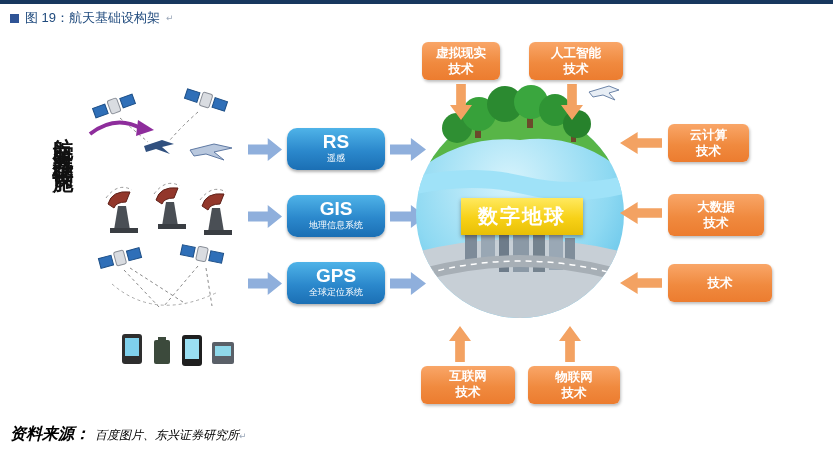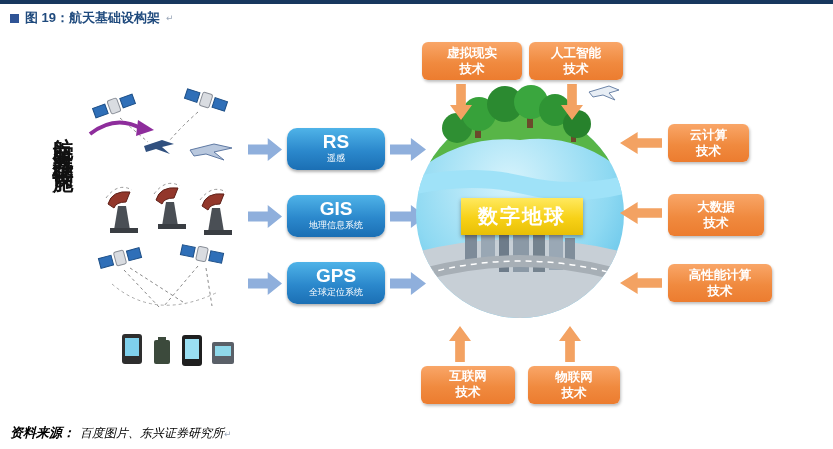--- a/index.html
+++ b/index.html
@@ -3,21 +3,21 @@
 <meta charset="utf-8">
 <style>
   html,body{margin:0;padding:0;background:#fff;}
   .page{
     position:relative;width:833px;height:449px;background:#ffffff;overflow:hidden;
     font-family:"Liberation Sans","DejaVu Sans",sans-serif;
   }
   .top-strip{position:absolute;left:0;top:0;width:833px;height:4px;background:#17375E;}
   .fig-title-row{position:absolute;left:10px;top:9px;display:flex;align-items:center;gap:6px;}
   .title-bullet{width:9px;height:9px;background:#2F5496;display:inline-block;}
-  .fig-title{font-size:13px;font-weight:bold;color:#1F4A7D;}
+  .fig-title{font-size:13px;font-weight:normal;color:#1F4A7D;}
   .return-mark{font-size:9px;color:#9AA7B8;}
 
   .vertical-label{
     position:absolute;left:50px;top:120px;
     writing-mode:vertical-rl;text-orientation:upright;
     font-size:21px;font-weight:bold;color:#111;letter-spacing:5px;line-height:26px;
   }
 
   .clip{position:absolute;}
 
@@ -46,21 +46,21 @@
 
   .tech-box{
     position:absolute;border-radius:6px;
     background:linear-gradient(180deg,#F9A668 0%,#F08A3F 55%,#EC7C2F 100%);
     color:#fff;font-weight:bold;font-size:12.5px;text-align:center;
     display:flex;flex-direction:column;justify-content:center;line-height:16px;
     box-shadow:1px 2px 3px rgba(0,0,0,.25);
   }
 
   .source-row{position:absolute;left:10px;top:424px;display:flex;align-items:baseline;}
-  .source-label{font-weight:bold;font-style:italic;font-size:13px;color:#000;}
+  .source-label{font-weight:bold;font-style:italic;font-size:16px;color:#000;}
   .source-text{font-style:italic;font-size:12px;color:#000;margin-left:5px;}
 
   .watermark{
     position:absolute;right:6px;top:410px;font-size:27px;font-weight:bold;color:#000;
     letter-spacing:1px;text-shadow:0 0 2px #fff;
   }
 </style>
 </head>
 <body>
 
@@ -219,38 +219,37 @@
   <div class="globe-label">数字地球</div>
 
   <div class="arrow orange arrow-down" style="left:450px;top:84px;width:22px;height:36px;"></div>
   <div class="arrow orange arrow-down" style="left:561px;top:84px;width:22px;height:36px;"></div>
   <div class="arrow orange arrow-left" style="left:620px;top:132px;width:42px;height:22px;"></div>
   <div class="arrow orange arrow-left" style="left:620px;top:202px;width:42px;height:22px;"></div>
   <div class="arrow orange arrow-left" style="left:620px;top:272px;width:42px;height:22px;"></div>
   <div class="arrow orange arrow-up" style="left:449px;top:326px;width:22px;height:36px;"></div>
   <div class="arrow orange arrow-up" style="left:559px;top:326px;width:22px;height:36px;"></div>
 
-  <div class="tech-box" style="left:422px;top:42px;width:100px;height:38px;">
+  <div class="tech-box" style="left:422px;top:42px;width:78px;height:38px;">
     <span>虚拟现实</span>
     <span>技术</span>
   </div>
   <div class="tech-box" style="left:529px;top:42px;width:94px;height:38px;">
     <span>人工智能</span>
     <span>技术</span>
   </div>
   <div class="tech-box" style="left:668px;top:124px;width:81px;height:38px;">
     <span>云计算</span>
     <span>技术</span>
   </div>
   <div class="tech-box" style="left:668px;top:194px;width:96px;height:42px;">
     <span>大数据</span>
     <span>技术</span>
   </div>
   <div class="tech-box" style="left:668px;top:264px;width:104px;height:38px;">
-    <span>高性能计算</span>
     <span>技术</span>
   </div>
   <div class="tech-box" style="left:421px;top:366px;width:94px;height:38px;font-family:Liberation Mono, monospace;">
     <span>互联网</span>
     <span>技术</span>
   </div>
   <div class="tech-box" style="left:528px;top:366px;width:92px;height:38px;">
     <span>物联网</span>
     <span>技术</span>
   </div>

